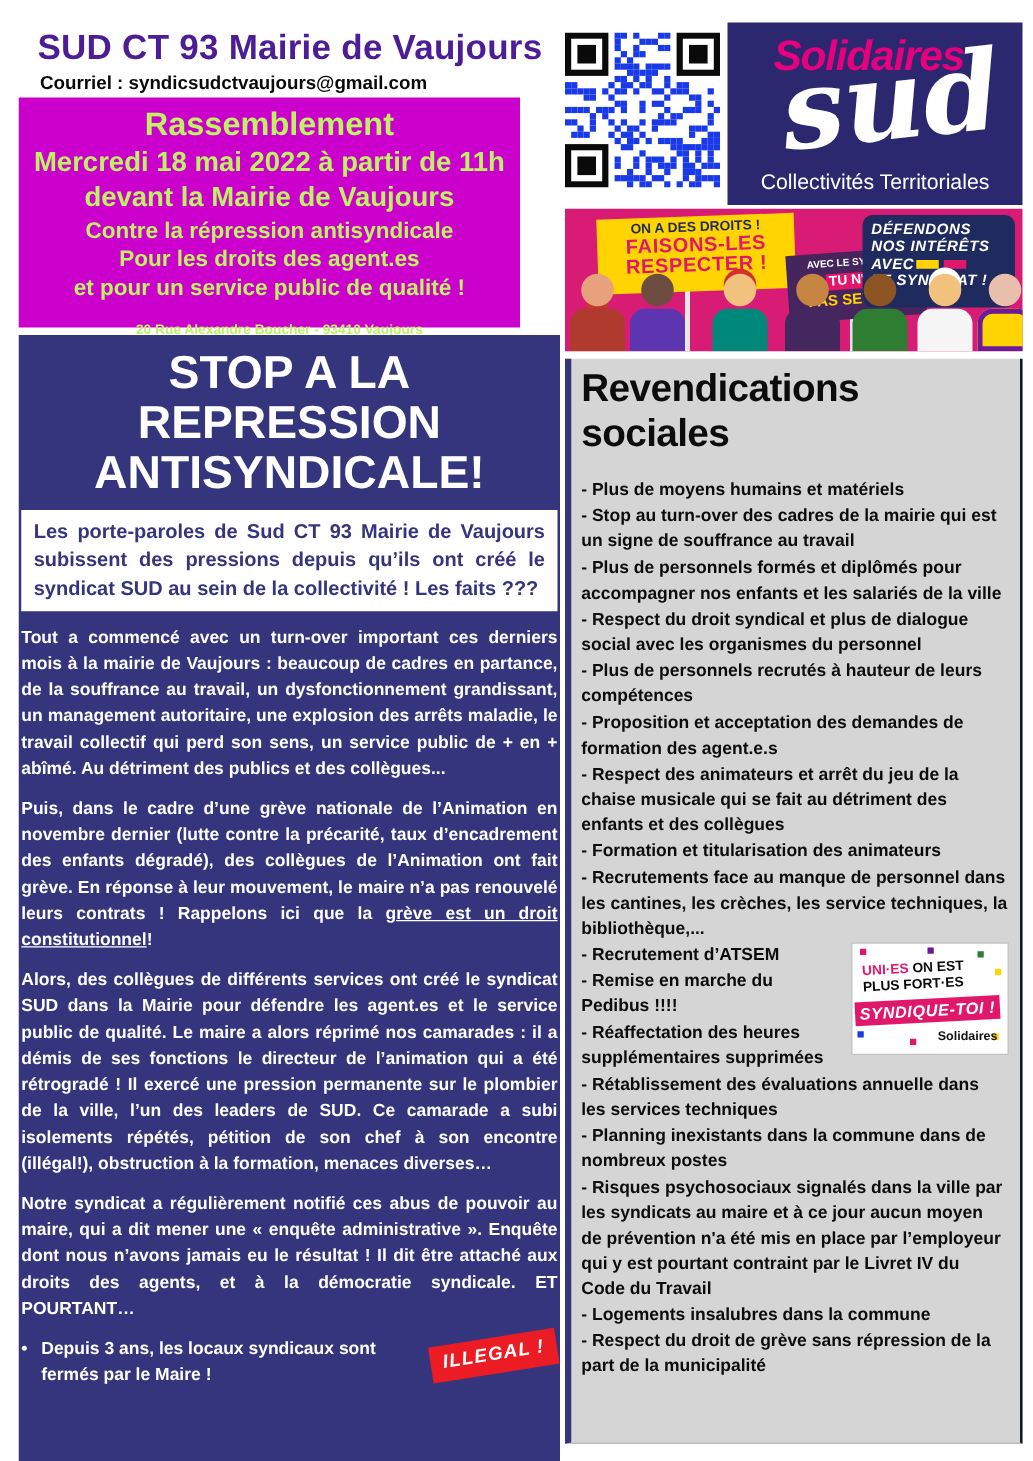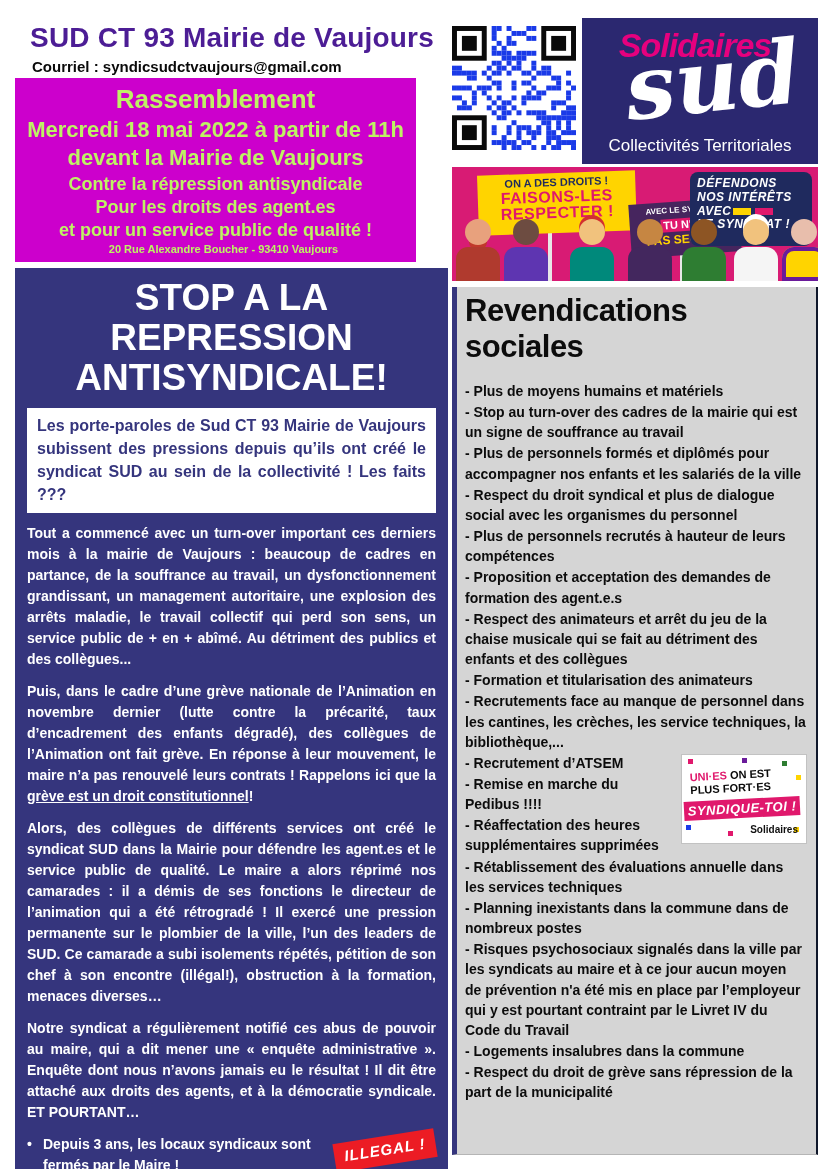--- a/index.html
+++ b/index.html
@@ -10,21 +10,21 @@
   
   .hdr-title{position:absolute;left:30px;top:22px;font-size:28px;font-weight:bold;color:#4c1d95;letter-spacing:.2px;}
   .hdr-mail{position:absolute;left:32px;top:58px;font-size:15px;font-weight:bold;color:#0a0a0a;}
 
   .event-box{position:absolute;left:15px;top:78px;width:401px;height:184px;background:#cc00cc;color:#bef264;
              text-align:center;padding-top:5px;line-height:1.28;}
   .ev-t{font-size:26px;font-weight:bold;}
   .ev-l1{font-size:22px;font-weight:bold;text-align:center;}
   .ev-l2{font-size:22px;font-weight:bold;}
   .ev-s{font-size:18px;font-weight:bold;}
-  .ev-a{font-size:11px;font-weight:bold;margin-top:0;padding-left:16px;}
+  .ev-a{font-size:11px;font-weight:bold;margin-top:15px;padding-left:16px;}
 
   
   .qr-top{position:absolute;left:452px;top:26px;width:124px;height:124px;background:#fff;}
   .qr-top svg{width:100%;height:100%;}
   .logo{position:absolute;left:582px;top:18px;width:236px;height:146px;background:#2b2870;overflow:hidden;}
   .logo-solidaires{position:absolute;left:0;right:10px;top:8px;text-align:center;color:#e6007e;
                    font-size:34px;font-weight:bold;font-style:italic;letter-spacing:-1px;}
   .logo-sud{position:absolute;right:18px;top:18px;color:#fff;font-size:88px;font-weight:bold;font-style:italic;
             font-family:"DejaVu Serif", serif;transform:rotate(-6deg);line-height:1;}
   .logo-sub{position:absolute;left:0;right:0;bottom:8px;text-align:center;color:#fff;font-size:17px;}
@@ -44,21 +44,21 @@
   .bubble{position:absolute;right:6px;top:5px;width:122px;height:74px;background:#1f2a5e;border-radius:8px;
           text-align:left;padding:5px 7px;line-height:1.15;}
   .bb{font-size:12px;font-weight:bold;font-style:italic;color:#fff;letter-spacing:.5px;}
   .chip{display:inline-block;width:18px;height:7px;vertical-align:middle;margin:0 2px;}
   .person{position:absolute;bottom:0;}
   .p-head{width:26px;height:26px;border-radius:50%;margin:0 auto;}
   .p-body{width:44px;height:34px;border-radius:12px 12px 0 0;margin-top:2px;}
 
   
   .leftcol{position:absolute;left:15px;top:268px;width:433px;height:901px;background:#35357d;color:#fff;
-           padding:4px 10px;}
+           padding:4px 0;}
   .stop-h{font-size:37px;font-weight:bold;text-align:center;line-height:1.08;margin:6px 0 10px;}
   .intro-box{background:#fff;color:#35357d;font-weight:bold;font-size:16px;text-align:justify;
              padding:6px 10px;margin:0 2px 10px;line-height:1.45;}
   .para{font-size:14px;font-weight:bold;text-align:justify;line-height:1.5;margin:0 2px 11px;}
   .para u{text-decoration:underline;}
   .bullets{margin:2px 2px 0;}
   .bullet{font-size:14px;font-weight:bold;line-height:1.5;margin-bottom:11px;padding-left:16px;position:relative;}
   .bmark{position:absolute;left:0;top:0;}
   .stamp{float:right;background:#ec1c24;color:#fff;font-weight:bold;font-style:italic;font-size:15px;
          padding:3px 10px;transform:rotate(-9deg);margin:2px 0 4px 10px;letter-spacing:1px;white-space:nowrap;}

